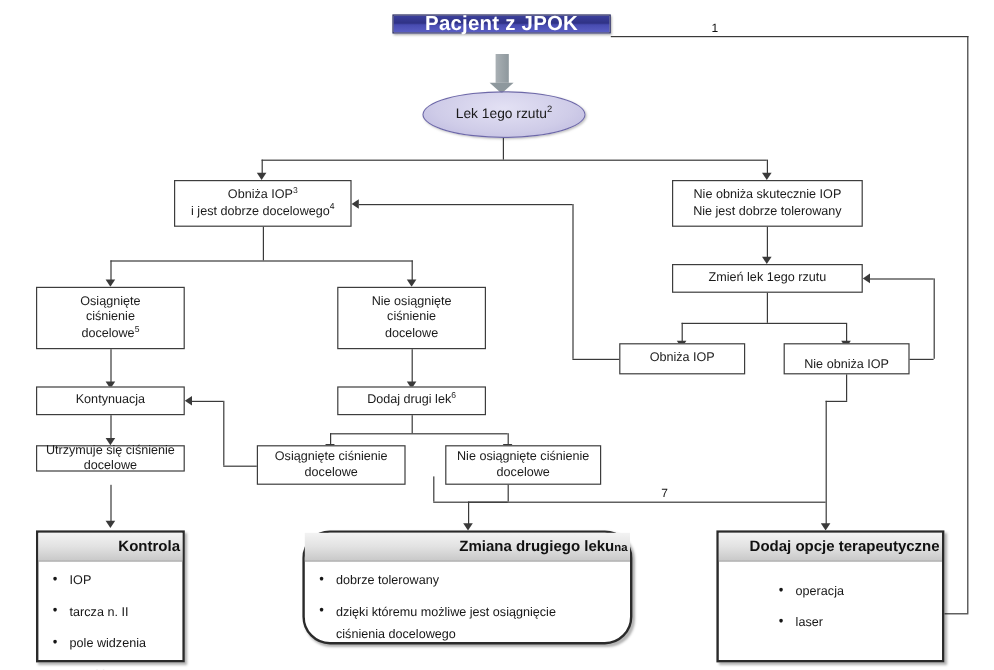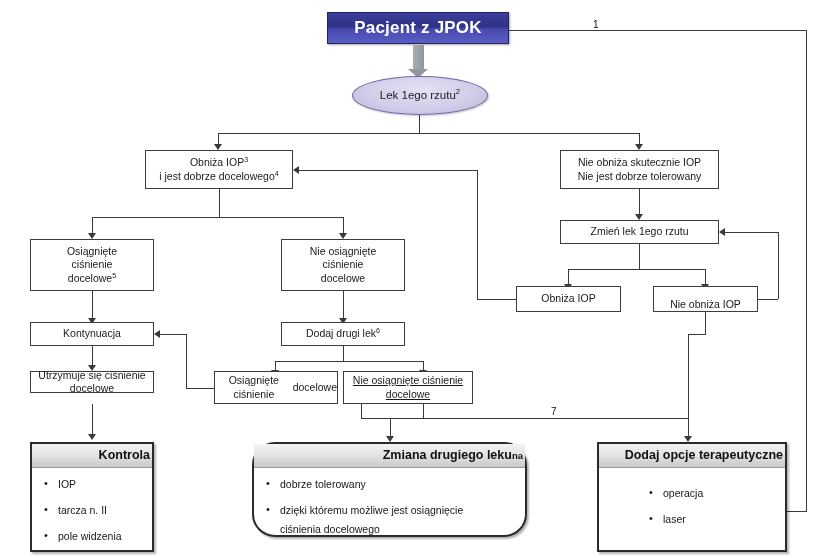--- a/index.html
+++ b/index.html
@@ -129,21 +129,21 @@
     font-size:10px;
     color:#111;
   }
   sup{font-size:.68em;vertical-align:super;line-height:0;}
 </style>
 </head>
 <body>
 
 <div id="stage">
 
-  <div class="node titlebox" style="left:327px;top:12px;width:182px;height:32px;">
+  <div class="node titlebox" style="left:327px;top:12px;width:182px;height:16px;">
     <span>Pacjent z JPOK</span>
   </div>
 
   <div class="ln lnh" style="left:509px;top:30px;width:298px;"></div>
   <div class="ln lnv" style="left:806px;top:30px;height:481px;"></div>
   <div class="ln lnh" style="left:786px;top:511px;width:21px;"></div>
   <div class="arrow left" style="left:780px;top:507px;"></div>
   <div class="lbl" style="left:593px;top:19px;">1</div>
 
   <div class="bigarrow" style="left:408px;top:45px;height:33px;">
@@ -254,26 +254,26 @@
   <div class="ln lnv" style="left:275px;top:361px;height:11px;"></div>
   <div class="arrow" style="left:271px;top:370px;"></div>
   <div class="ln lnv" style="left:423px;top:361px;height:11px;"></div>
   <div class="arrow" style="left:419px;top:370px;"></div>
 
   <div class="node pbox" style="left:30px;top:371px;width:124px;height:22px;flex-direction:column;">
     <div>Utrzymuje się ciśnienie</div>
     <div>docelowe</div>
   </div>
 
-  <div class="node pbox" style="left:214px;top:371px;width:124px;height:33px;">
+  <div class="node pbox" style="left:214px;top:371px;width:124px;height:33px;flex-direction:column;">
     <div>Osiągnięte ciśnienie</div>
     <div>docelowe</div>
   </div>
 
-  <div class="node pbox" style="left:343px;top:371px;width:130px;height:33px;flex-direction:column;text-decoration:underline;">
+  <div class="node pbox" style="left:371px;top:371px;width:130px;height:33px;flex-direction:column;">
     <div>Nie osiągnięte ciśnienie</div>
     <div>docelowe</div>
   </div>
 
   <div class="ln lnh" style="left:186px;top:388px;width:28px;"></div>
   <div class="ln lnv" style="left:186px;top:334px;height:54px;"></div>
   <div class="ln lnh" style="left:160px;top:334px;width:26px;"></div>
   <div class="arrow left" style="left:154px;top:330px;"></div>
 
   <div class="ln lnv" style="left:92px;top:404px;height:32px;"></div>

